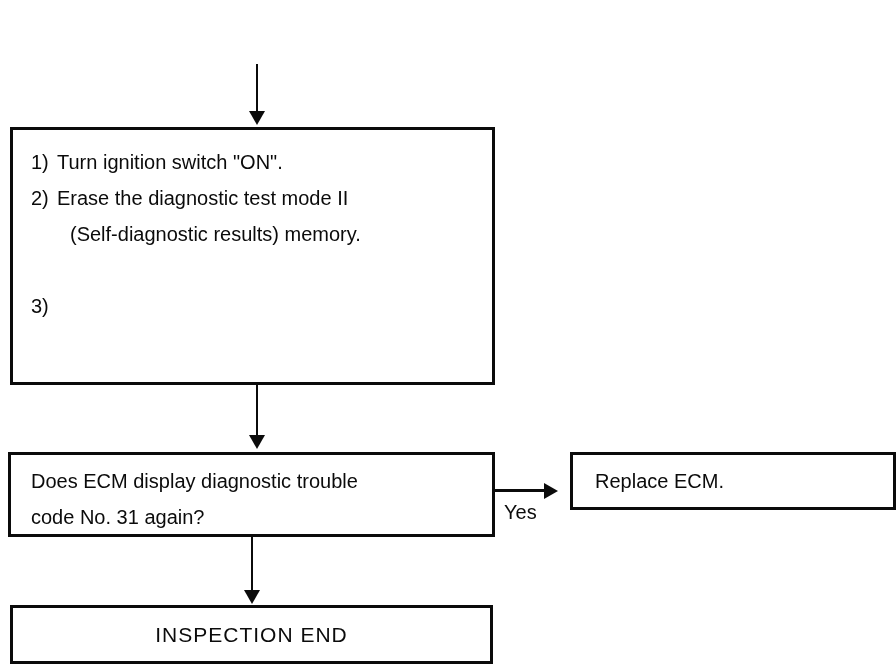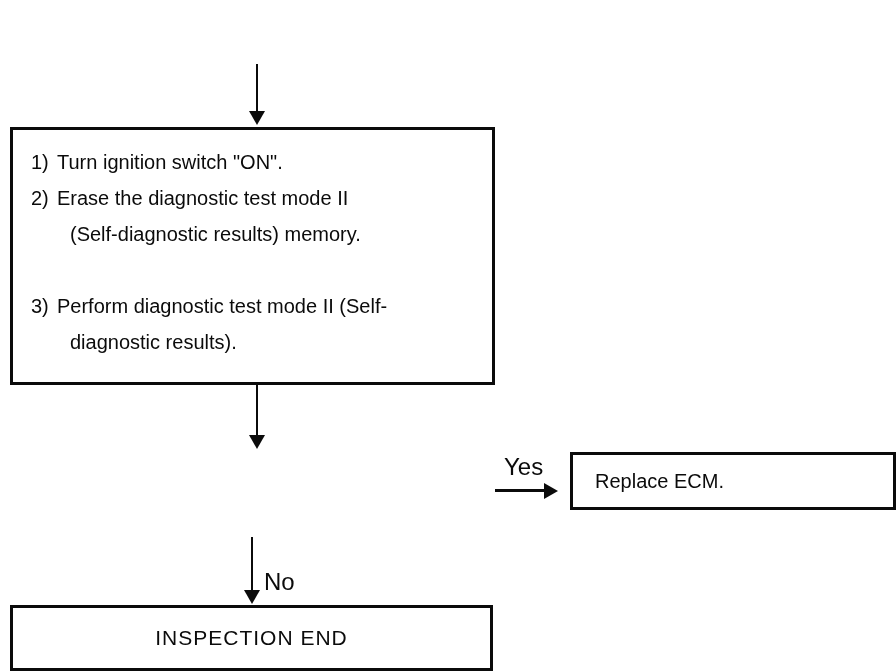--- a/index.html
+++ b/index.html
@@ -61,21 +61,21 @@
     white-space: pre-line;
   }
   .box-replace {
     left: 558px; top: 452px; width: 326px; height: 58px;
     display: flex; align-items: center;
     padding-left: 22px;
     font-size: 20px;
     margin-left: 12px;
   }
   .box-end {
-    left: 10px; top: 605px; width: 483px; height: 66px;
+    left: 10px; top: 605px; width: 483px; height: 59px;
     display: flex; align-items: center; justify-content: center;
   }
   .vstem {
     position: absolute;
     width: 2px;
     background: #0b0b0b;
   }
   .stem-start-steps { left: 256px; top: 64px; height: 48px; }
   .stem-steps-decision { left: 256px; top: 385px; height: 51px; }
   .stem-no { left: 251px; top: 537px; height: 54px; }
@@ -98,21 +98,22 @@
   .head-right {
     position: absolute;
     width: 0; height: 0;
     border-top: 8px solid transparent;
     border-bottom: 8px solid transparent;
     border-left: 14px solid #0b0b0b;
     left: 544px; top: 483px;
   }
   .edge-label {
     position: absolute;
-    font-size: 24px;
+    font-size: 20px;
+    margin-top: 48px;
   }
   .label-yes { left: 504px; top: 453px; }
   .label-no { left: 264px; top: 568px; text-align: right; }
 </style>
 </head>
 <body>
 
 <div class="canvas">
 
 
@@ -124,28 +125,30 @@
       <span class="step-num">1)</span>
       <div class="step-text">Turn ignition switch "ON".</div>
     </div>
     <div class="step">
       <span class="step-num">2)</span>
       <div class="step-text">Erase the diagnostic test mode II
 (Self-diagnostic results) memory.</div>
     </div>
     <div class="step step-gap">
       <span class="step-num">3)</span>
-      <div class="step-text">Perform diagnostic test mode II (Self-
-diagnostic results).</div>
     </div>
   </div>
 
   <div class="vstem stem-steps-decision"></div>
   <div class="head-down head-steps-decision"></div>
 
+  <div class="box box-decision">
+    <div class="decision-text">Does ECM display diagnostic trouble
+code No. 31 again?</div>
+  </div>
 
   <span class="edge-label label-yes">Yes</span>
   <div class="hstem stem-yes"></div>
   <div class="head-right"></div>
 
   <div class="box box-replace">
     <span>Replace ECM.</span>
   </div>
 
   <span class="edge-label label-no">No</span>

